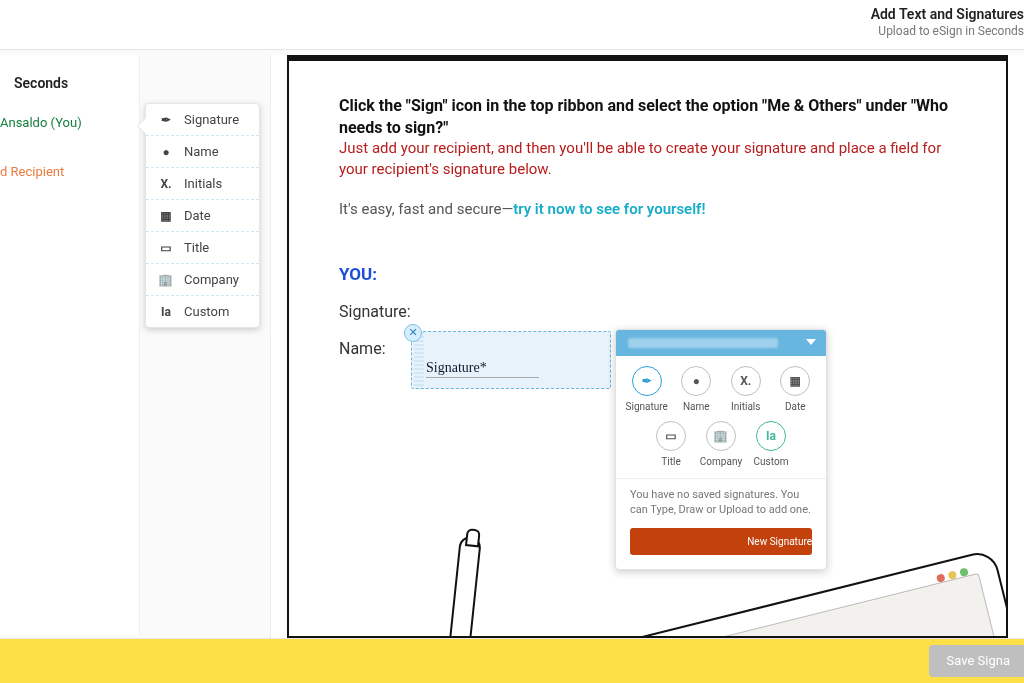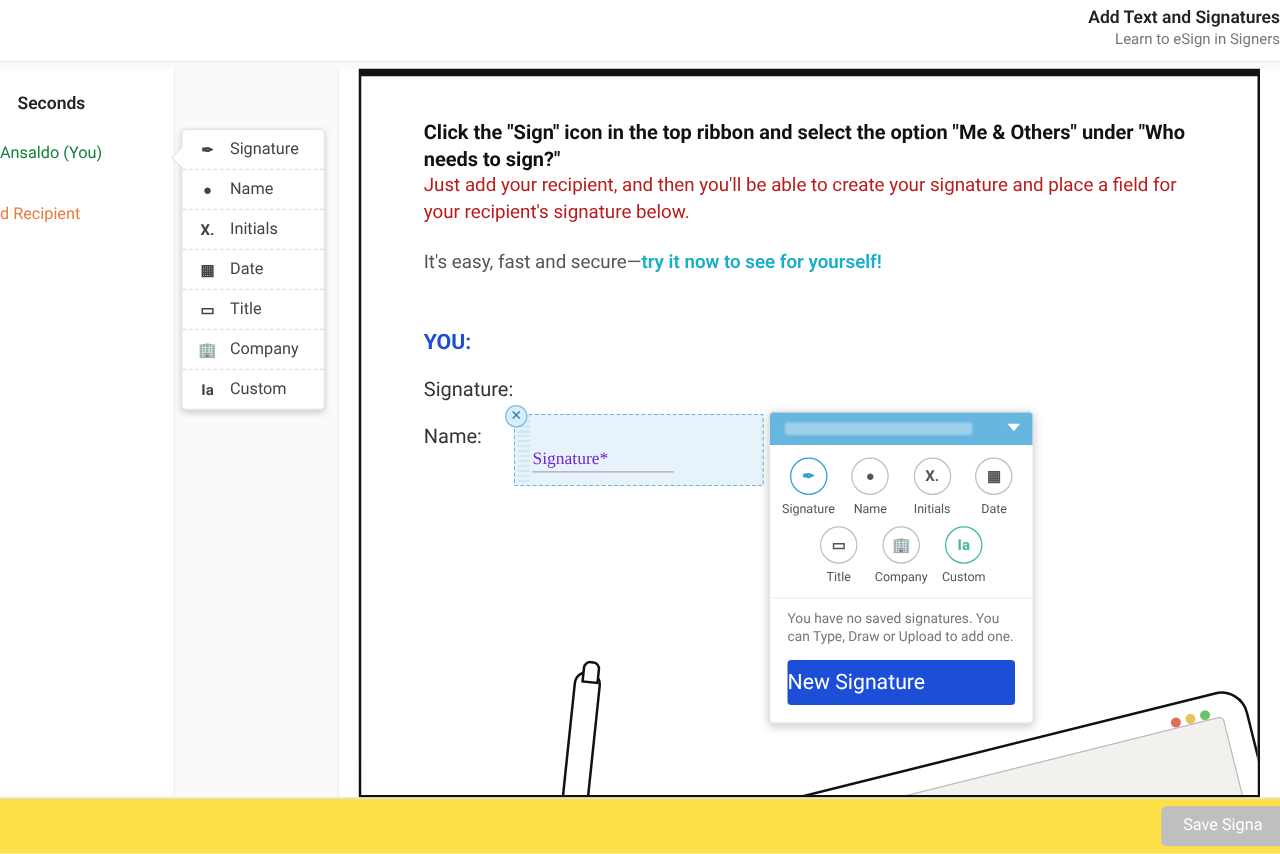--- a/index.html
+++ b/index.html
@@ -34,36 +34,36 @@
   .instr3 { font-size: 15px; color: #555; margin-top: 20px; }
   .instr3 a { color: #18adc8; font-weight: 600; text-decoration: none; }
 
   .form-labels { margin-top: 46px; font-size: 16px; color: #333; }
   .you-row { font-weight: 700; color: #1d4ed8; font-size: 17px; }
   .sig-row, .name-row { margin-top: 18px; }
 
   
   .sig-field { position: absolute; top: 270px; left: 122px; width: 200px; height: 58px; border: 1px dashed #66b6e0; background: #e7f2fb; border-radius: 2px; }
   .sig-field .close { position: absolute; top: -8px; left: -8px; width: 18px; height: 18px; border: 1px solid #7dbfe4; border-radius: 50%; background: #d7eefc; color: #2a84b6; font-size: 11px; line-height: 16px; text-align: center; }
-  .sig-field .label { position: absolute; left: 14px; bottom: 10px; font-size: 14px; color: #6d28d9; font-family: Georgia, serif; border-bottom: 1px solid #aaa; padding: 0 52px 1px 0; }
+  .sig-field .label { position: absolute; left: 14px; bottom: 10px; font-size: 14px; color: #0f172a; font-family: Georgia, serif; border-bottom: 1px solid #aaa; padding: 0 52px 1px 0; }
   .sig-field .grip { position: absolute; left: 2px; top: 0; bottom: 0; width: 10px; background: repeating-linear-gradient(#d2e7f5 0 2px,#e7f2fb 2px 4px); }
 
   
   .popover { position: absolute; top: 268px; left: 326px; width: 212px; background: #fff; border: 1px solid #e2e2e2; border-radius: 4px; box-shadow: 0 2px 8px rgba(0,0,0,.2); z-index: 6; font-size: 11px; }
   .pop-head { background: #66b6e0; height: 26px; border-radius: 3px 3px 0 0; position: relative; }
   .pop-head .blur { position:absolute; left:12px; top:8px; width:150px; height:10px; background:#9fd0ec; border-radius:2px; filter: blur(1px); }
   .pop-head .caret { position:absolute; right:10px; top:9px; width:0; height:0; border-left:5px solid transparent; border-right:5px solid transparent; border-top:6px solid #fff; }
   .pop-grid { display: grid; grid-template-columns: repeat(4,1fr); padding: 10px 6px 4px; gap: 2px 0; text-align:center; }
   .pop-cell .circ { width: 30px; height: 30px; margin: 0 auto 4px; border: 1px solid #bfbfbf; border-radius: 50%; display: flex; align-items: center; justify-content: center; font-size: 12px; font-weight: 700; color: #555; }
   .pop-cell.sel .circ { border-color: #2d9fd6; color: #2d9fd6; }
   .pop-cell.custom .circ { border-color:#42b7a0; color:#42b7a0; }
   .pop-cell span.lbl { font-size: 10px; color: #555; }
   .pop-row2 { display:grid; grid-template-columns: repeat(3,1fr); padding: 4px 30px 10px; text-align:center; }
   .pop-msg { font-size: 11px; color: #777; line-height: 1.4; padding: 8px 14px 10px; border-top: 1px solid #eee; }
-  .new-sig-btn { margin: 0 14px 14px; padding: 8px 0; background: #1d4ed8; color: #fff; text-align: left; font-size: 17px; border-radius: 3px; cursor: pointer; }
+  .new-sig-btn { margin: 0 14px 14px; padding: 8px 0; background: #c2410c; color: #fff; text-align: right; font-size: 10px; border-radius: 3px; cursor: pointer; }
 
   
   .footer { position: absolute; left: 0; right: 0; bottom: 0; height: 45px; background: #fde047; border-top: 1px solid #e6e6e6; }
   .save-btn { position: absolute; right: 0; top: 6px; height: 32px; padding: 0 14px 0 18px; background: #bfbfbf; color: #fff; font-size: 13px; border-radius: 4px 0 0 4px; line-height: 32px; }
 
   
   .illus { position:absolute; left:100px; right:20px; bottom:-140px; height:260px; pointer-events:none; }
   .pen { position:absolute; left:60px; bottom:30px; width:22px; height:210px; background:#fff; border:2px solid #111; border-radius:12px; transform:rotate(6deg);}
   .pen::before{content:'';position:absolute;top:-10px;left:4px;width:10px;height:14px;border:2px solid #111;border-radius:6px 6px 0 0;background:#fff;}
   .tablet{position:absolute;right:-40px;bottom:-40px;width:420px;height:220px;border:2px solid #111;border-radius:22px;background:#fff;transform:rotate(-14deg);} 
@@ -71,21 +71,21 @@
   .tablet .dots{position:absolute;right:28px;top:10px;display:flex;gap:4px;}
   .tablet .dots i{width:8px;height:8px;border-radius:50%;}
   .tablet .dots i:nth-child(1){background:#e06c5c;} .tablet .dots i:nth-child(2){background:#e8c35a;} .tablet .dots i:nth-child(3){background:#6cc06c;}
   .tablet .bars{position:absolute;left:22px;top:46px;right:22px;}
 </style>
 </head>
 <body>
 
 <div class="header">
   <div class="header-title">Add Text and Signatures</div>
-  <div class="header-sub">Learn to eSign in Signers</div>
+  <div class="header-sub">Upload to eSign in Seconds</div>
 </div>
 
 <div class="sidebar">
   <div class="side-section-head">Seconds</div>
   <div class="side-item selected">Ansaldo (You)</div>
   <div class="add-recipient">d Recipient</div>
 </div>
 
 <div class="fields-panel">
   <div class="fields-pointer"></div>

